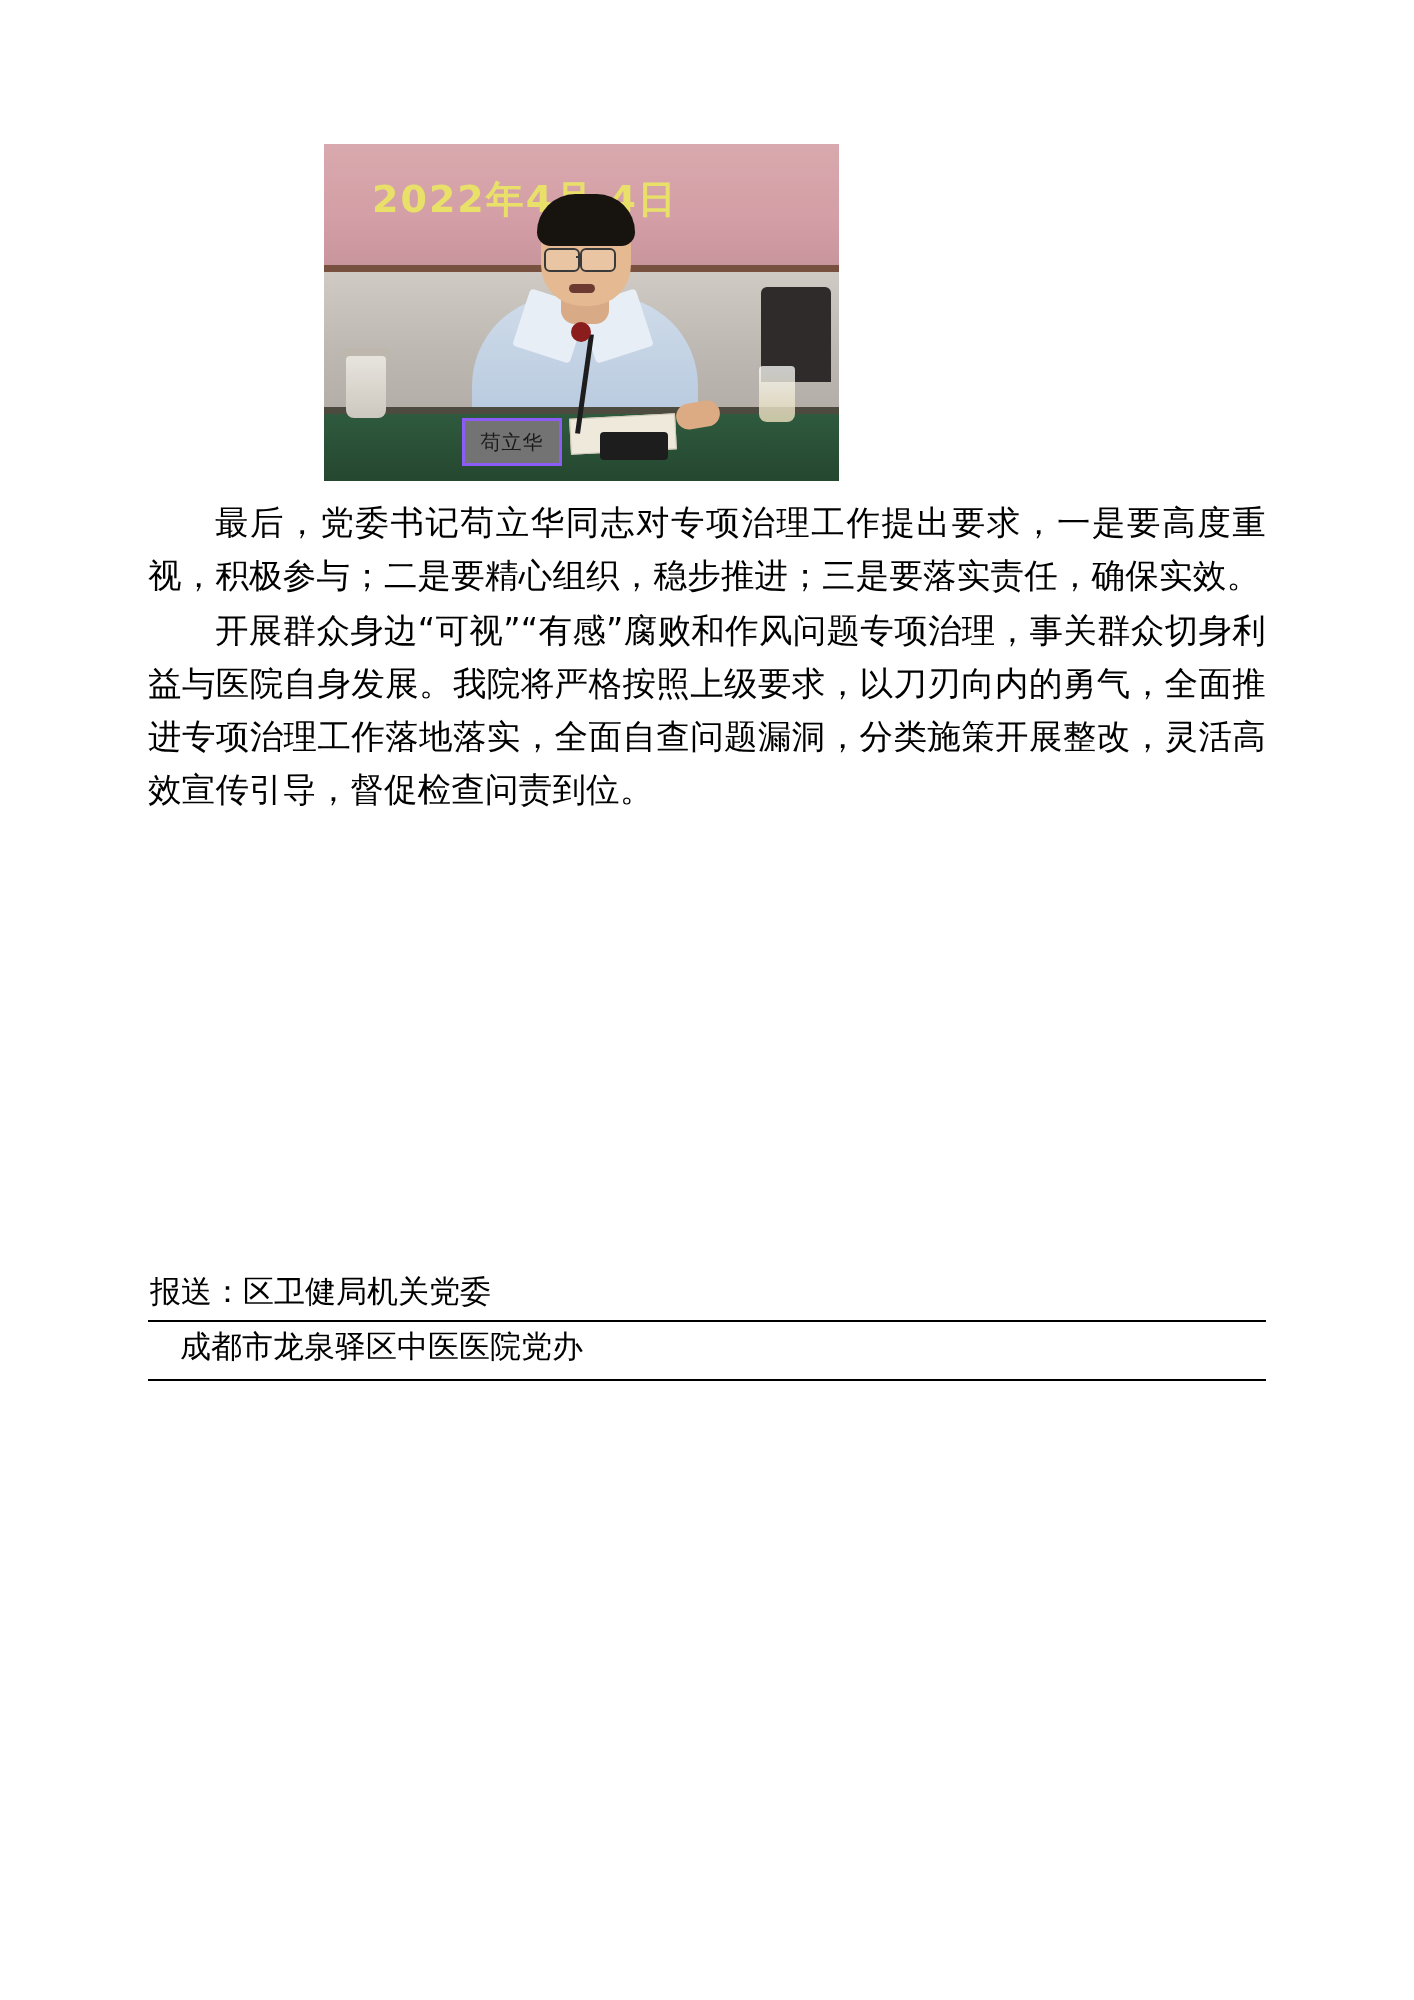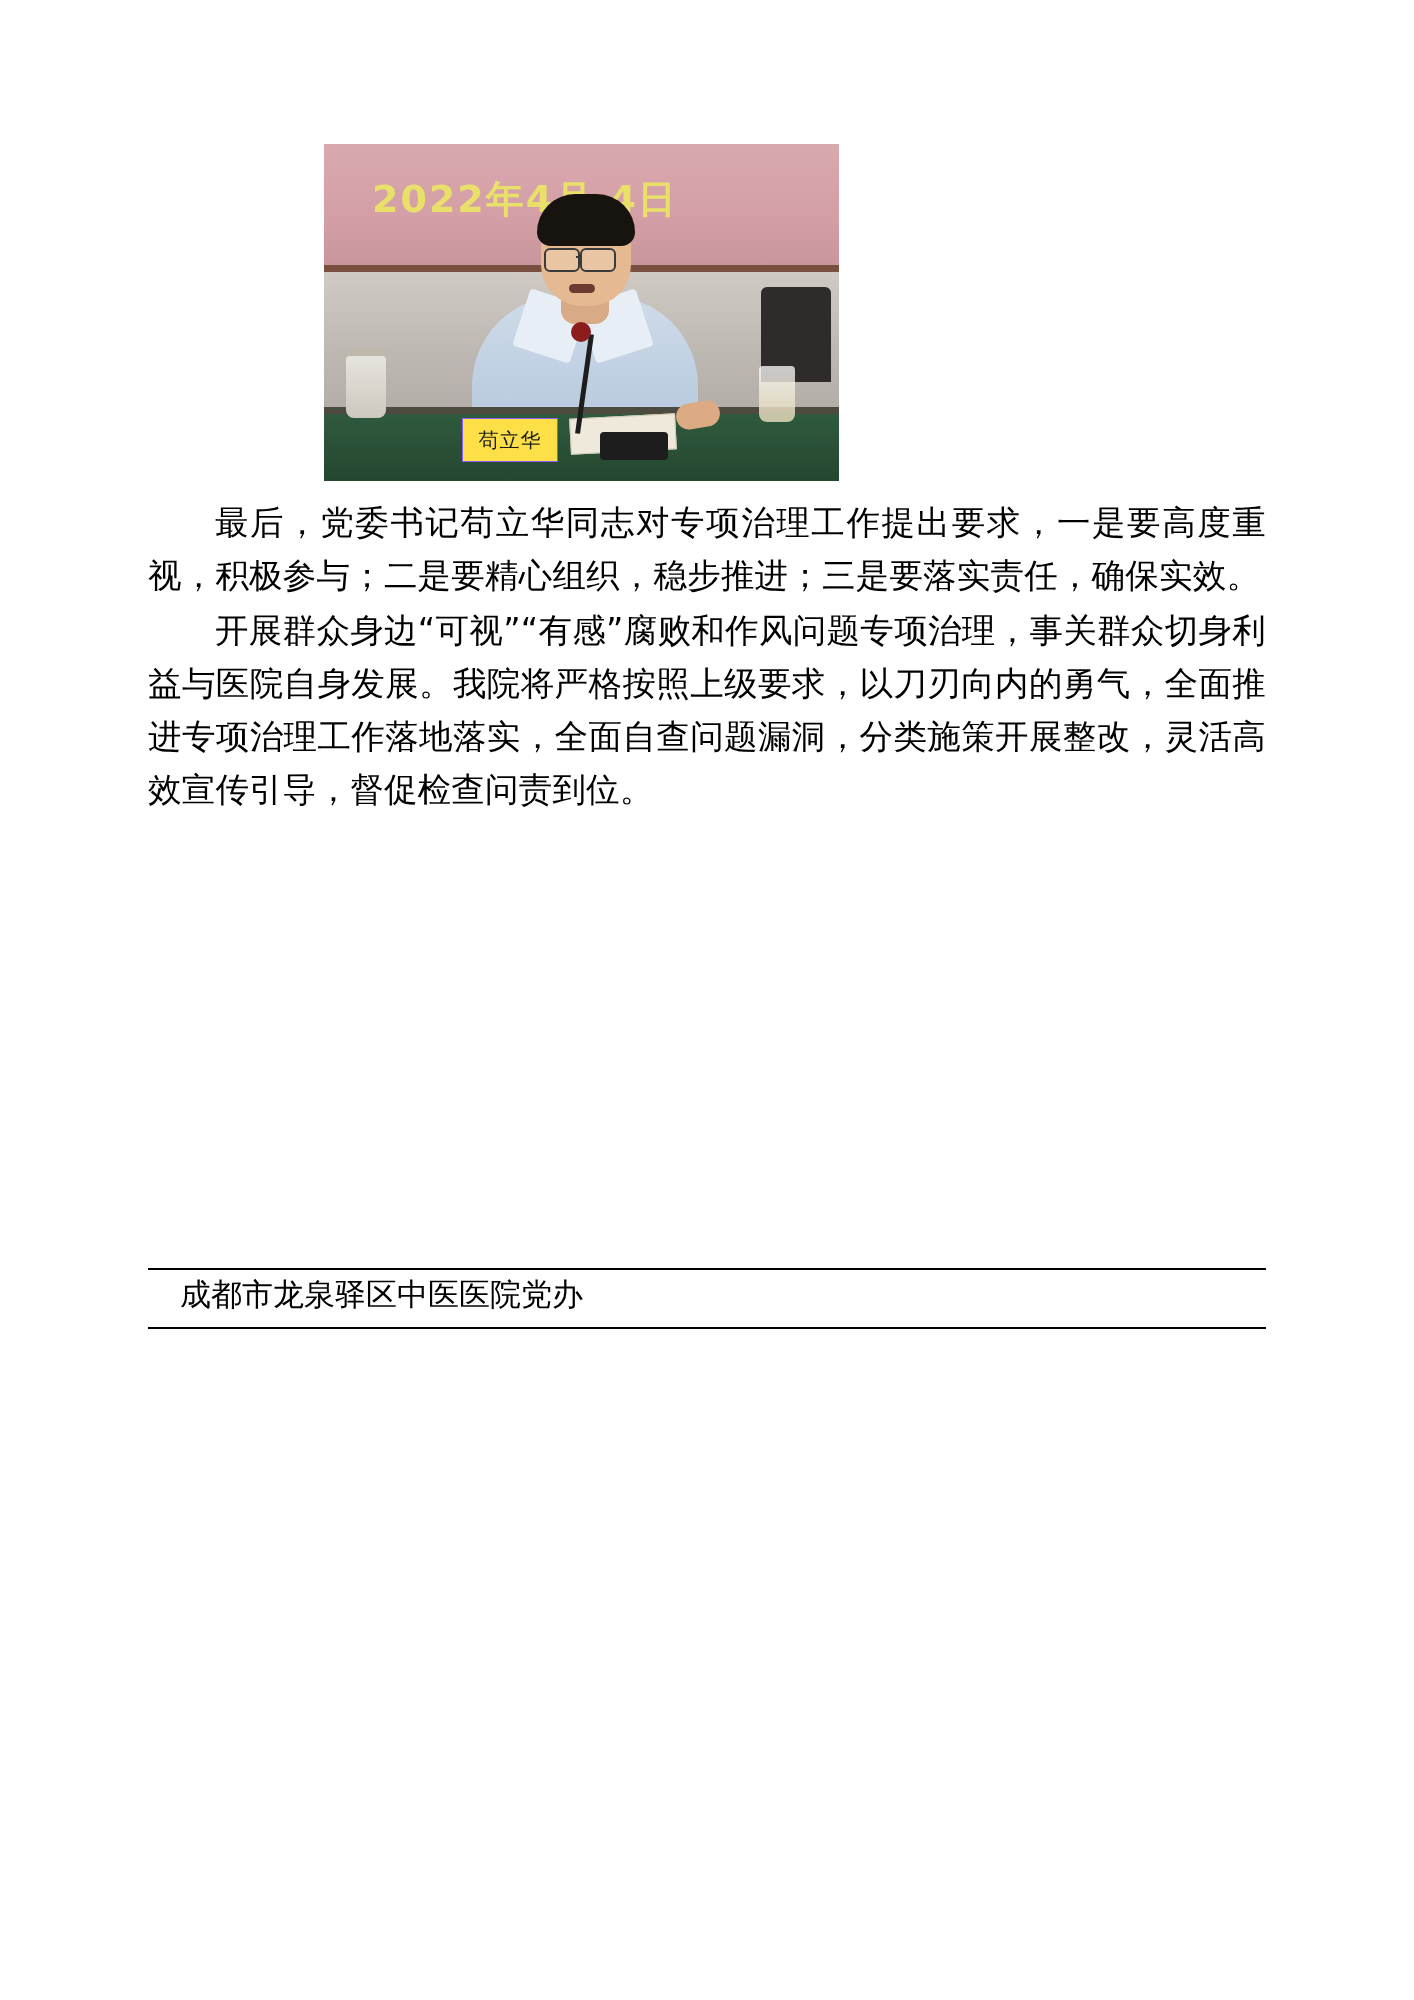--- a/index.html
+++ b/index.html
@@ -194,22 +194,22 @@
     width: 100%;
     height: 9px;
     background: #4d4a40;
   }
   .ph-nameplate {
     position: absolute;
     left: 138px;
     top: 274px;
     width: 94px;
     height: 42px;
-    background: #fde047;
-    border: 1px solid #8b5cf6;
+    background: #737373;
+    border: 3px solid #8b5cf6;
     display: flex;
     align-items: center;
     justify-content: center;
     font-family: "DejaVu Sans", sans-serif;
     font-size: 20px;
     color: #1b1b1b;
     letter-spacing: 1px;
   }
   .ph-doc {
     position: absolute;
@@ -381,20 +381,23 @@
         <div class="ph-nameplate">苟立华</div>
       </div>
     </div>
 
     <div class="body-text">
       <p class="para">最后，党委书记苟立华同志对专项治理工作提出要求，一是要高度重视，积极参与；二是要精心组织，稳步推进；三是要落实责任，确保实效。</p>
       <p class="para">开展群众身边“可视”“有感”腐败和作风问题专项治理，事关群众切身利益与医院自身发展。我院将严格按照上级要求，以刀刃向内的勇气，全面推进专项治理工作落地落实，全面自查问题漏洞，分类施策开展整改，灵活高效宣传引导，督促检查问责到位。</p>
     </div>
 
     <div class="footer">
+      <div class="footer-line1">
+        <span>报送：</span><span>区卫健局机关党委</span>
+      </div>
       <div class="rule"></div>
       <div class="footer-row">
         <span class="footer-issuer">成都市龙泉驿区中医医院党办</span>
       </div>
       <div class="rule"></div>
     </div>
 
   </div>
 </div>
 

